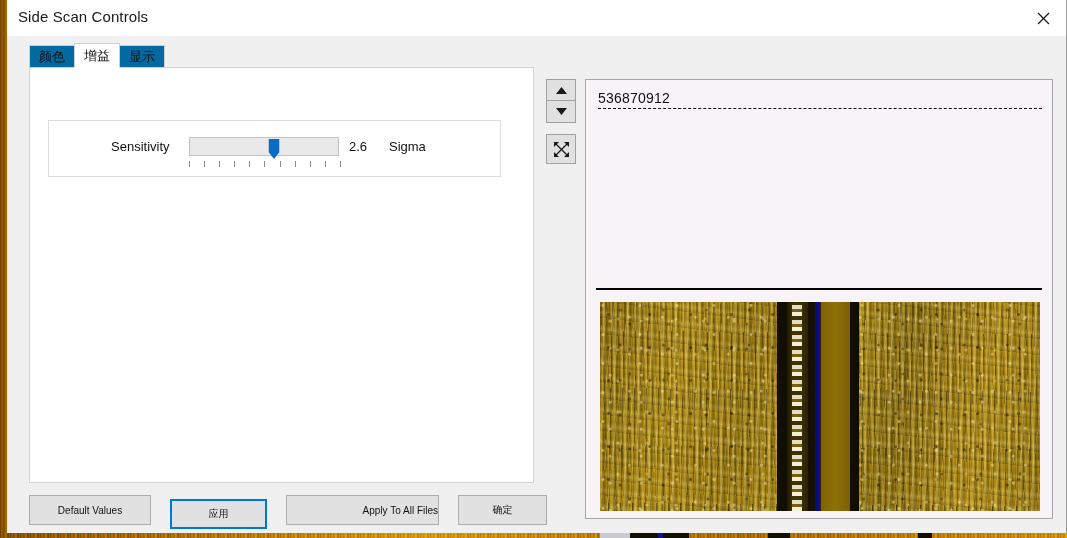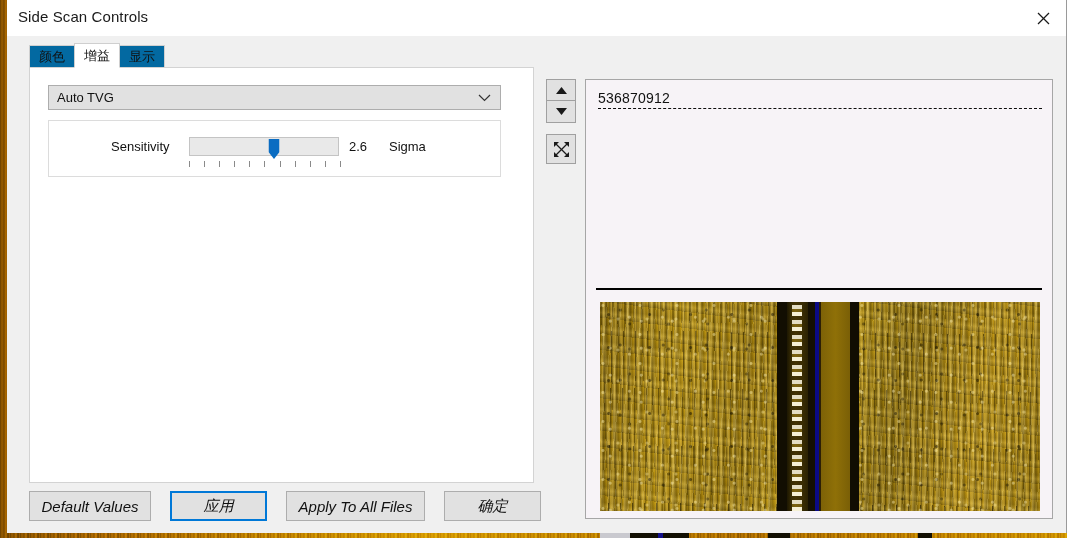--- a/index.html
+++ b/index.html
@@ -169,33 +169,33 @@
   #buttonbar{
     position:absolute;left:22px;top:455px;
     display:flex;align-items:center;
   }
   .btn{
     height:30px;
     background:#e1e1e1;
     border:1px solid #adadad;
     box-sizing:border-box;
     display:flex;align-items:center;justify-content:center;
-    font-size:15px;color:#111;
+    font-size:10px;color:#111;
     cursor:default;
     margin-right:19px;
-    font-style:italic;
   }
   .btn.default-focus{
     border:2px solid #0078d7;
     background:#e1e1e1;
+    margin-top:8px;
   }
   #btn-default-values{width:122px;}
   #btn-apply{width:97px;}
-  #btn-apply-all{width:139px;}
-  #btn-ok{width:97px;}
+  #btn-apply-all{width:153px;justify-content:flex-end;}
+  #btn-ok{width:89px;}
 
   
   #side-buttons{
     position:absolute;left:539px;top:43px;
     width:30px;
   }
   .sq-btn{
     width:30px;height:22px;
     background:#e1e1e1;
     border:1px solid #a0a0a0;
@@ -330,28 +330,20 @@
       <div class="tab active">
         <span>增益</span>
       </div>
       <div class="tab">
         <span>显示</span>
       </div>
     </div>
 
     <div id="tabpage">
 
-      <div id="tvg-combo">
-        <span id="tvg-combo-label">Auto TVG</span>
-        <span id="tvg-combo-arrow">
-          <svg width="13" height="8" viewBox="0 0 13 8">
-            <polyline points="1,1 6.5,6.5 12,1" fill="none" stroke="#333" stroke-width="1.2"></polyline>
-          </svg>
-        </span>
-      </div>
 
       <div id="sens-group">
         <div id="sens-label">Sensitivity</div>
 
         <div id="sens-slider">
           <div id="sens-thumb" style="left: 56.5%;">
             <svg width="11" height="21" viewBox="0 0 11 21">
               <path d="M0,0 H11 V13 L5.5,20 L0,13 Z" fill="#0a6cc2"></path>
             </svg>
           </div>

